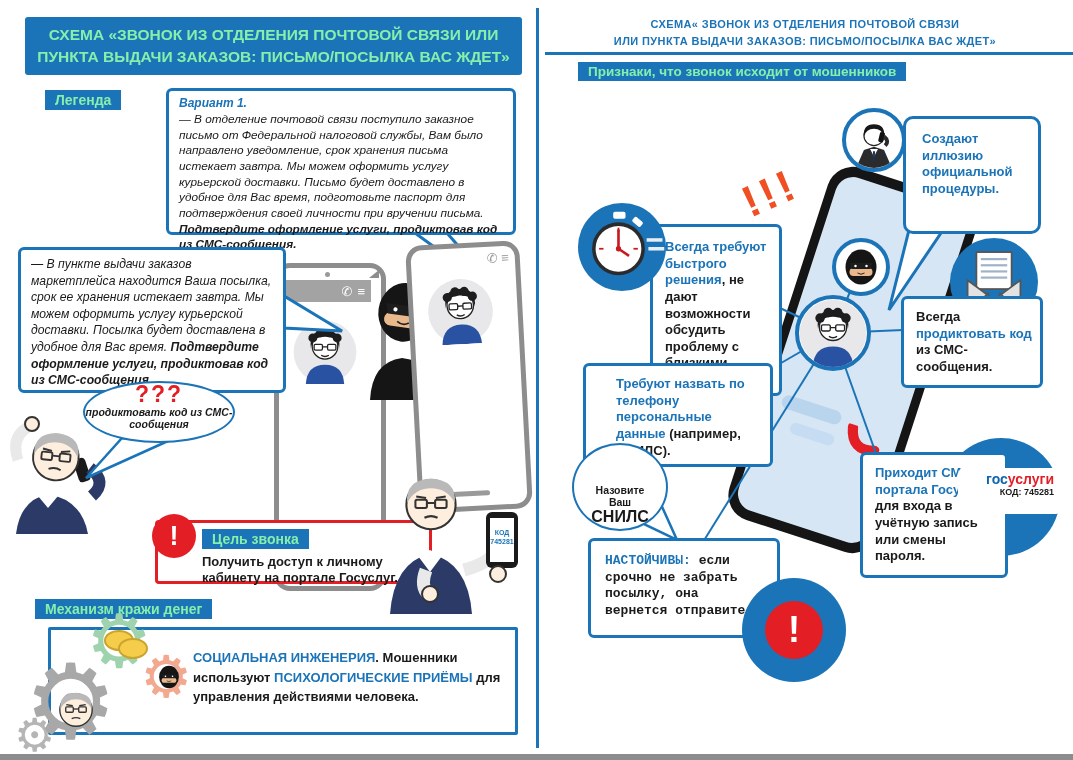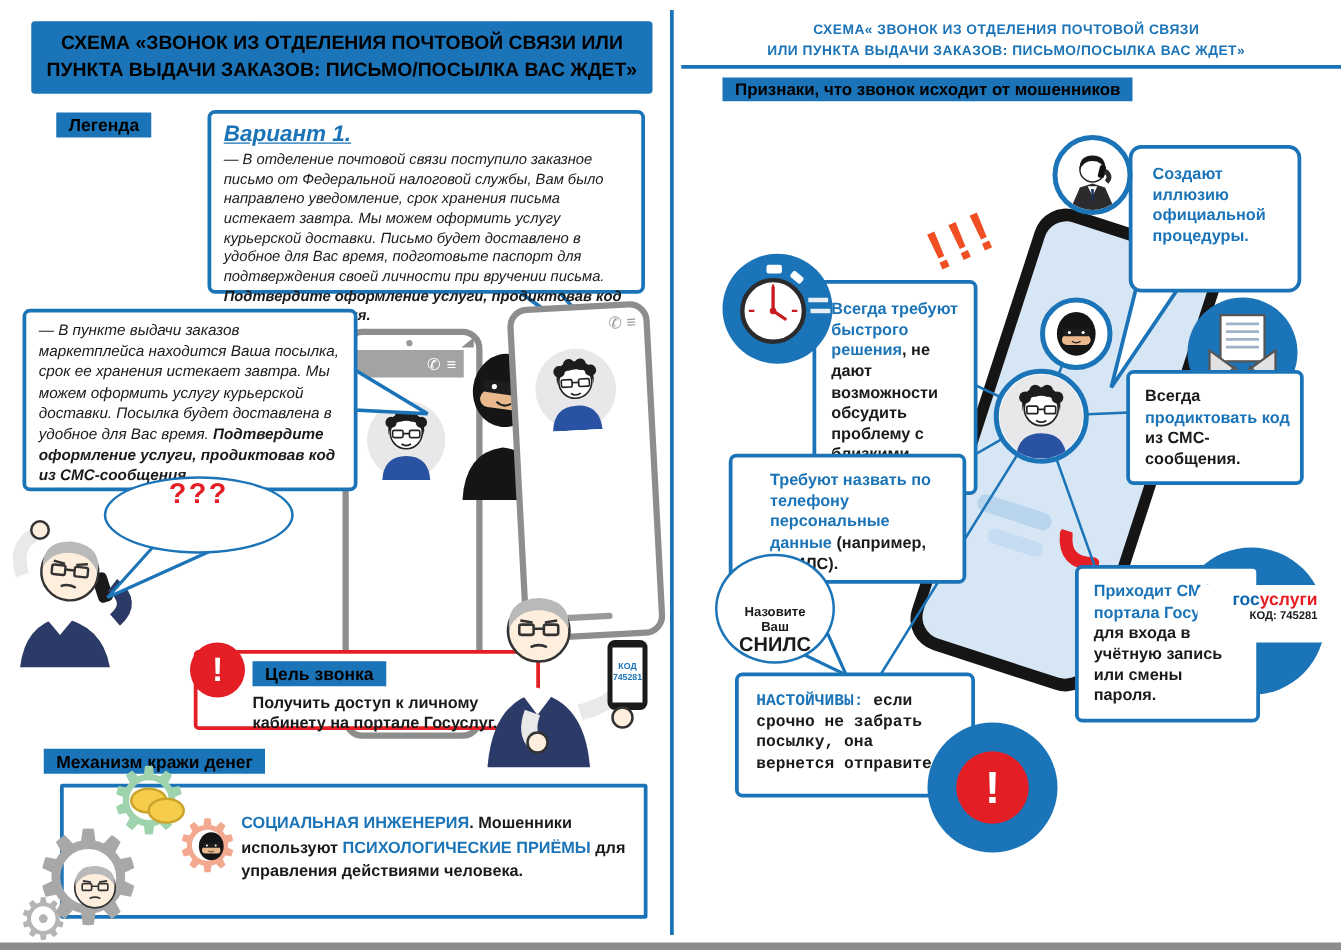--- a/index.html
+++ b/index.html
@@ -1,19 +1,19 @@
 <!DOCTYPE html>
 <html><head>
 <meta charset="utf-8">
 <style>
   html,body{margin:0;padding:0;background:#fff;}
   #canvas{position:relative;width:1073px;height:760px;overflow:hidden;background:#ffffff;
           font-family:"Liberation Sans",sans-serif;color:#1a1a1a;}
   .abs{position:absolute;}
-  .tag{background:#1b74b7;color:#000000;font-weight:bold;padding:2px 10px;display:inline-block;}
+  .tag{background:#1b74b7;color:#86efac;font-weight:bold;padding:2px 10px;display:inline-block;}
   .bluebox{background:#fff;border:3px solid #1b74b7;box-sizing:border-box;}
   .blue{color:#1b74b7;}
   .callout{font-weight:bold;font-size:13px;line-height:1.28;}
   .ital{font-style:italic;}
   .circle{border-radius:50%;box-sizing:border-box;}
   .bluecircle{background:#1b74b7;border-radius:50%;}
   .gear{font-family:"DejaVu Sans",sans-serif;line-height:1;position:absolute;user-select:none;}
   svg text{font-family:"Liberation Sans",sans-serif;}
 </style>
 </head>
@@ -119,30 +119,31 @@
     <use href="#sym-oldhead" x="22" y="20" width="82" height="82"></use>
   </svg>
 
   <svg class="abs" style="left:0;top:0;width:537px;height:760px;z-index:2;pointer-events:none;" viewBox="0 0 537 760">
     <polygon points="415,233 447,233 503,297" fill="#ffffff" stroke="#1b74b7" stroke-width="3"></polygon>
     <polygon points="284,296 284,328 342,331" fill="#ffffff" stroke="#1b74b7" stroke-width="3"></polygon>
     <polygon points="122,438 168,441 86,478" fill="#ffffff" stroke="#1b74b7" stroke-width="2.5"></polygon>
   </svg>
 
   <div class="abs bluebox ital" style="left:166px;top:88px;width:350px;height:147px;border-radius:6px;padding:5px 10px;font-size:11.8px;line-height:1.33;z-index:3;">
-    <div class="blue" style="font-weight:bold;font-size:18px;text-decoration:underline;">Вариант 1.</div>
+    <div class="blue" style="font-weight:bold;font-size:12px;">Вариант 1.</div>
     <span>— В отделение почтовой связи поступило заказное письмо от Федеральной налоговой службы, Вам было направлено уведомление, срок хранения письма истекает завтра. Мы можем оформить услугу курьерской доставки. Письмо будет доставлено в удобное для Вас время, подготовьте паспорт для подтверждения своей личности при вручении письма. </span><span style="font-weight:bold;">Подтвердите оформление услуги, продиктовав код из СМС-сообщения.</span>
   </div>
 
   <div class="abs bluebox ital" style="left:18px;top:247px;width:268px;height:146px;border-radius:6px;padding:6px 10px;font-size:12.2px;line-height:1.36;z-index:3;">
     <span>— В пункте выдачи заказов маркетплейса находится Ваша посылка, срок ее хранения истекает завтра. Мы можем оформить услугу курьерской доставки. Посылка будет доставлена в удобное для Вас время. </span><span style="font-weight:bold;">Подтвердите оформление услуги, продиктовав код из СМС-сообщения.</span>
   </div>
 
   <div class="abs" style="left:83px;top:381px;width:152px;height:62px;background:#fff;border:2.5px solid #1b74b7;border-radius:50%;text-align:center;z-index:3;box-sizing:border-box;">
     <div style="color:#e31e24;font-weight:900;font-size:23px;line-height:0.95;letter-spacing:2px;margin-top:1px;">???</div>
+    <div class="ital" style="font-size:10.5px;font-weight:bold;line-height:1.15;">продиктовать код из СМС-сообщения</div>
   </div>
 
   <div class="abs" style="left:155px;top:520px;width:277px;height:64px;background:#fff;border:3px solid #e31e24;border-radius:4px;box-sizing:border-box;padding:6px 8px 0 44px;z-index:3;">
     <div class="tag" style="font-size:14px;"><span>Цель звонка</span></div>
     <div style="font-size:13px;font-weight:bold;line-height:1.25;margin-top:5px;">Получить доступ к личному кабинету на портале Госуслуг.</div>
   </div>
   <div class="abs circle" style="left:152px;top:514px;width:44px;height:44px;background:#e31e24;color:#fff;display:flex;align-items:center;justify-content:center;font-size:27px;font-weight:900;z-index:5;">
       <span>!</span>
     </div>
 

